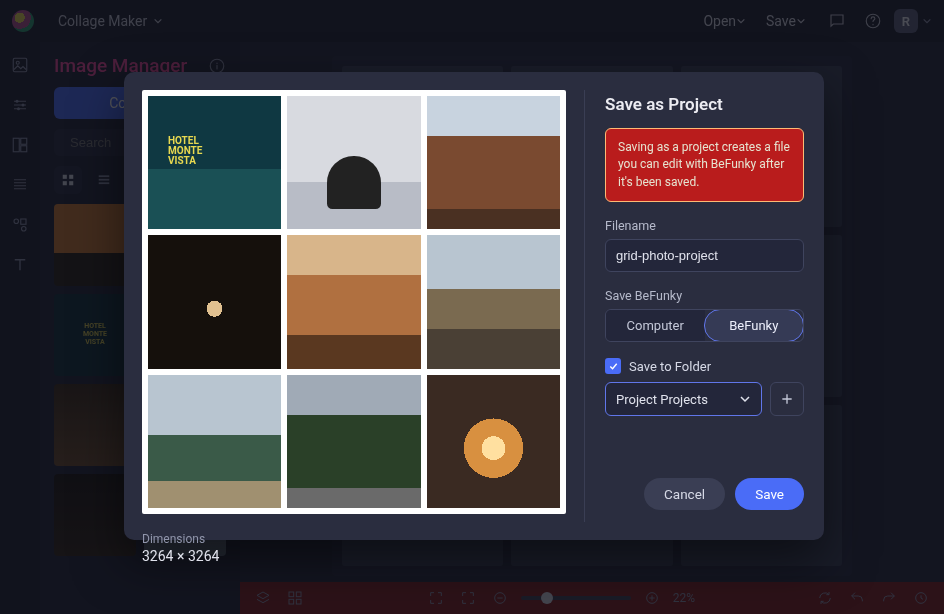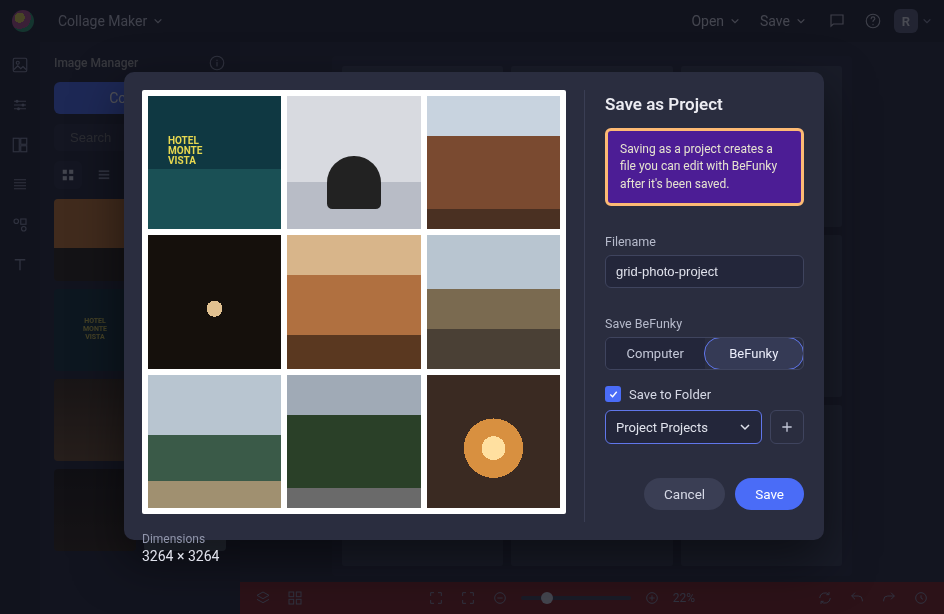--- a/index.html
+++ b/index.html
@@ -4,33 +4,33 @@
 <style>
   * { box-sizing: border-box; margin: 0; padding: 0; }
   html, body { width: 944px; height: 614px; overflow: hidden; font-family: -apple-system, BlinkMacSystemFont, "Segoe UI", Roboto, sans-serif; background: #1a1d29; color: #e0e0e5; }
   svg { display: block; }
 
   
   .topbar { position: absolute; top: 0; left: 0; right: 0; height: 42px; display: flex; align-items: center; padding: 0 12px; background: #1e2130; }
   .logo { width: 22px; height: 22px; border-radius: 50%; margin-right: 14px; background: radial-gradient(circle at 35% 35%, #e6d84f 0 25%, #b04f8e 25% 55%, #2a9c6f 55% 100%); }
   .mode { display: flex; align-items: center; gap: 6px; font-size: 14px; color: #bfc2d0; padding: 6px 10px; border-radius: 6px; cursor: pointer; }
   .spacer { flex: 1; }
-  .topbtn { display: flex; align-items: center; gap: 6px; font-size: 14px; color: #d0d2df; padding: 6px 10px; border-radius: 6px; cursor: pointer; }
+  .topbtn { display: flex; align-items: center; gap: 0; font-size: 14px; color: #d0d2df; padding: 6px 10px; border-radius: 6px; cursor: pointer; }
   .chev { width: 10px; height: 10px; }
   .iconbtn { width: 30px; height: 30px; display: flex; align-items: center; justify-content: center; border-radius: 6px; color: #bfc2d0; cursor: pointer; margin-left: 6px; }
   .avatar { width: 24px; height: 24px; border-radius: 6px; background: #5a5f7a; color: #e6e8f0; font-size: 13px; font-weight: 600; display: flex; align-items: center; justify-content: center; margin-left: 6px; }
 
   
   .rail { position: absolute; top: 42px; left: 0; bottom: 0; width: 40px; background: #1e2130; display: flex; flex-direction: column; align-items: center; padding-top: 12px; gap: 18px; }
   .railicon { width: 22px; height: 22px; color: #8a8fa8; cursor: pointer; display: flex; align-items: center; justify-content: center; }
 
   
   .panel { position: absolute; top: 42px; left: 40px; width: 200px; bottom: 0; background: #232636; padding: 12px 0; }
   .panel-head { display: flex; align-items: center; padding: 0 14px 10px; }
-  .panel-title { font-size: 12px; font-weight: 500; color: #a3a3a3; }
+  .panel-title { font-size: 19px; font-weight: 500; color: #ec4899; }
   .panel-info { margin-left: auto; color: #8a8fa8; }
   .primary-btn { margin: 0 14px 10px; background: #4a6cf7; color: #fff; text-align: center; padding: 8px 0; border-radius: 6px; font-size: 14px; cursor: pointer; }
   .search-row { margin: 0 14px 10px; display: flex; align-items: center; gap: 8px; background: #2a2e42; border-radius: 6px; padding: 6px 8px; color: #8a8fa8; }
   .search-row input { flex: 1; background: transparent; border: none; outline: none; color: #e0e0e5; font-size: 13px; }
   .view-toggle { margin: 0 14px 10px; display: flex; gap: 8px; }
   .view-toggle .vt { width: 28px; height: 28px; border-radius: 6px; display: flex; align-items: center; justify-content: center; color: #8a8fa8; cursor: pointer; }
   .view-toggle .vt.active { background: #2a2e42; color: #d0d2df; }
   .thumbs { padding: 0 14px; display: grid; grid-template-columns: 1fr 1fr; gap: 8px; }
   .thumb { aspect-ratio: 1/1; border-radius: 4px; background: #3a3f55; }
   .th1 { background: linear-gradient(#c97830 0 60%, #2a2216 0); }
@@ -74,22 +74,22 @@
   .pv8 { background: linear-gradient(#a0aab6 0 30%, #2a4028 0 85%, #6a6a6a 0); }
   .pv9 { background: radial-gradient(circle at 50% 55%, #ffe0a0 0 12%, #d89040 12% 30%, #3a2a22 0); }
   .dims { padding: 0 18px 14px; }
   .dims .lbl { font-size: 12px; color: #9095ab; }
   .dims .val { font-size: 14px; color: #e0e2ec; margin-top: 2px; }
 
   .divider { width: 1px; background: #3a3e54; margin: 18px 0; }
 
   .modal-right { flex: 1; padding: 22px 20px 30px; display: flex; flex-direction: column; }
   .mr-title { font-size: 17px; font-weight: 600; color: #ececf2; margin-bottom: 14px; }
-  .notice { background: #4c1d95; border: 3px solid #fdba74; border-radius: 6px; padding: 10px 12px; font-size: 12px; line-height: 1.45; color: #e6e3d0; margin-bottom: 16px; }
-  .field-label { font-size: 12.5px; color: #b6bacb; margin-bottom: 6px; margin-top: 12px; }
+  .notice { background: #b91c1c; border: 1px solid #fdba74; border-radius: 6px; padding: 10px 12px; font-size: 12px; line-height: 1.45; color: #e6e3d0; margin-bottom: 16px; }
+  .field-label { font-size: 12.5px; color: #b6bacb; margin-bottom: 6px; }
   .text-input { width: 100%; background: #23263a; border: 1px solid #3f445e; color: #e0e2ec; padding: 8px 10px; border-radius: 6px; font-size: 13px; margin-bottom: 16px; outline: none; }
   .seg { display: flex; border: 1px solid #3f445e; border-radius: 6px; overflow: hidden; margin-bottom: 16px; }
   .seg .opt { flex: 1; text-align: center; padding: 8px 0; font-size: 13px; color: #c4c8d8; cursor: pointer; background: #23263a; }
   .seg .opt.active { background: #353a55; border: 1px solid #6076ea; margin: -1px; border-radius: 16px; color: #eceefb; z-index: 1; }
   .check-row { display: flex; align-items: center; gap: 8px; font-size: 13px; color: #d6d9e6; margin-bottom: 8px; }
   .checkbox { width: 16px; height: 16px; border-radius: 3px; background: #4a6cf7; display: flex; align-items: center; justify-content: center; color: #fff; cursor: pointer; }
   .folder-row { display: flex; gap: 8px; }
   .select { flex: 1; display: flex; align-items: center; justify-content: space-between; background: #23263a; border: 1px solid #6076ea; border-radius: 6px; padding: 8px 10px; font-size: 13px; color: #e0e2ec; cursor: pointer; }
   .add-folder { width: 34px; height: 34px; border: 1px solid #3f445e; border-radius: 6px; display: flex; align-items: center; justify-content: center; color: #c4c8d8; cursor: pointer; }
   .mr-spacer { flex: 1; }

